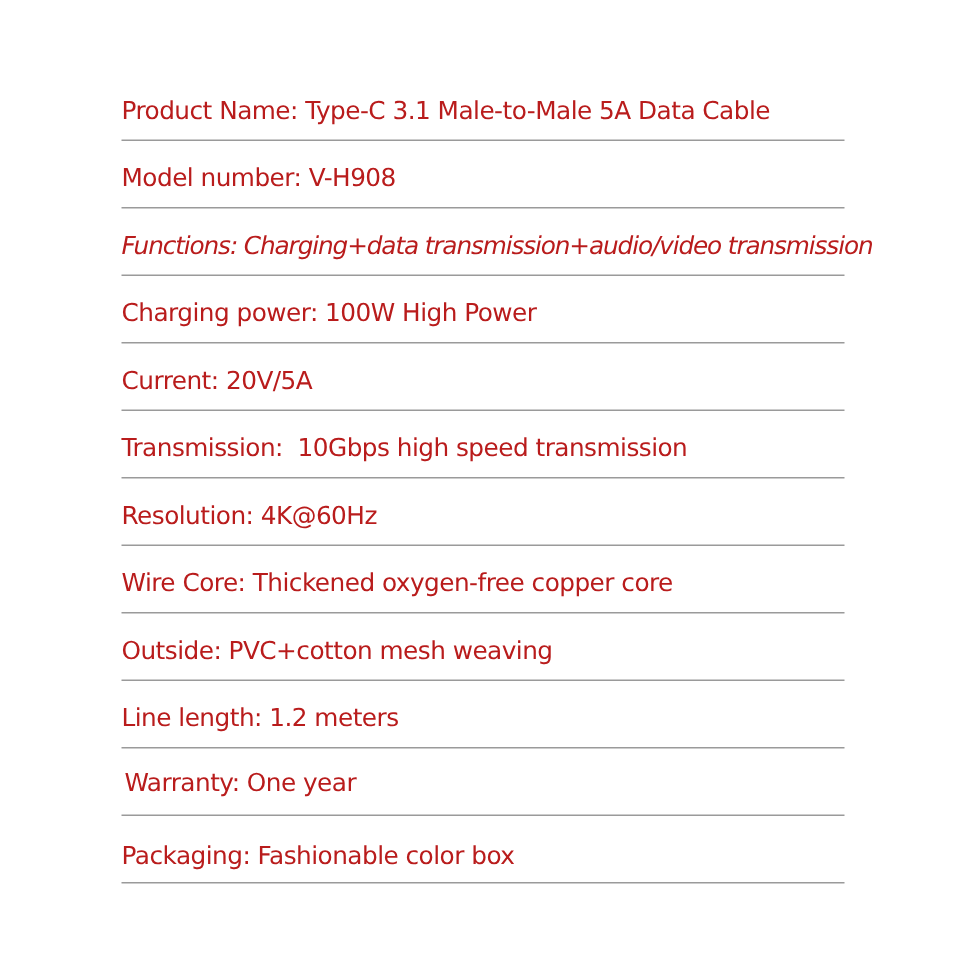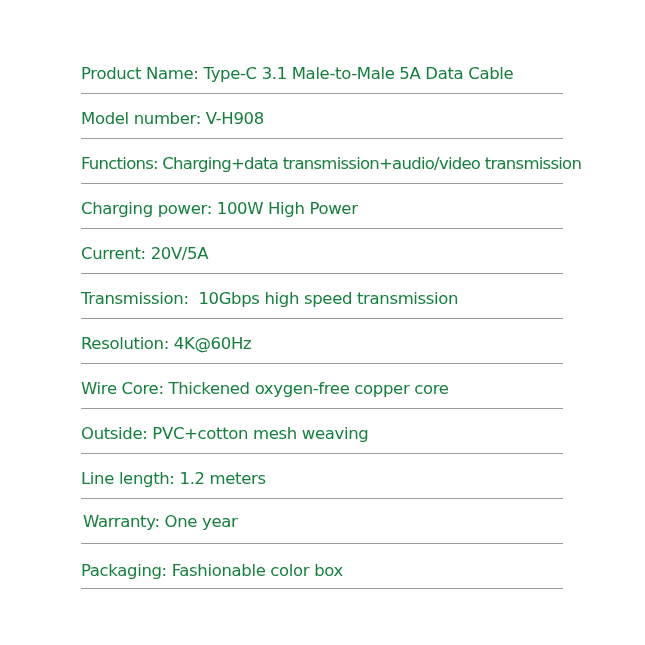--- a/index.html
+++ b/index.html
@@ -27,26 +27,26 @@
       height: 45px;
       box-sizing: border-box;
       border-bottom: 1.5px solid #9a9a9a;
       position: relative;
     }
     .spec-text {
       position: absolute;
       left: 0;
       bottom: 10px;
       font-size: 16.5px;
-      color: #15803d;
+      color: #b91c1c;
       white-space: nowrap;
       letter-spacing: -0.35px;
     }
     .spec-row.r-warranty .spec-text { left: 2px; bottom: 12px; }
-    .spec-row.r-functions .spec-text { letter-spacing: -0.75px; }
+    .spec-row.r-functions .spec-text { letter-spacing: -0.75px; font-style: italic; }
     .spec-row.r-packaging .spec-text { bottom: 8px; text-align: right; }
   </style>
 </head>
 <body>
 
 <ul class="spec-list">
   <li class="spec-row">
     <span class="spec-text">Product Name: Type-C 3.1 Male-to-Male 5A Data Cable</span>
   </li>
   <li class="spec-row">

